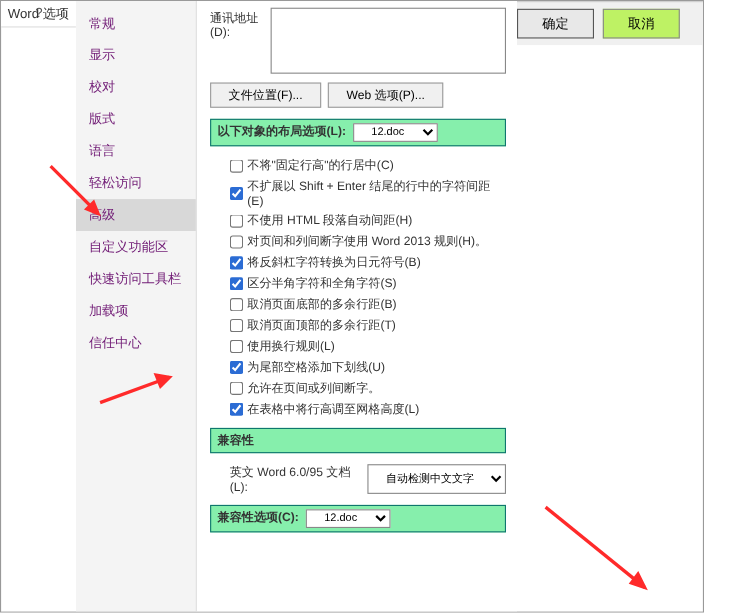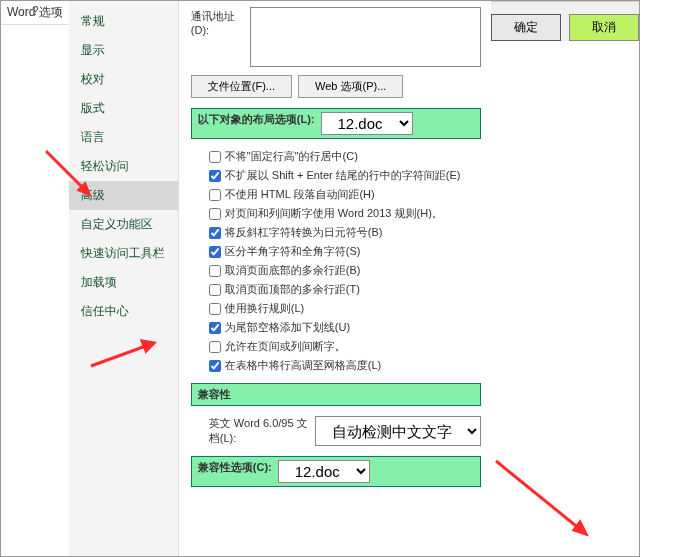--- a/index.html
+++ b/index.html
@@ -13,21 +13,21 @@
     display: flex; align-items: center; padding: 0 6px; font-size: 12px;
     position: relative;
   }
   .titlebar .help { position: absolute; right: 30px; top: 3px; font-size: 12px; color: #555; cursor: pointer;}
   .body { flex: 1; display: flex; overflow: hidden; }
   .sidebar {
     width: 110px; background: #f4f4f4; border-right: 1px solid #ddd;
     padding-top: 6px;
   }
   .sidebar-item {
-    padding: 6px 12px; cursor: pointer; font-size: 12px; color: #14532d;
+    padding: 6px 12px; cursor: pointer; font-size: 12px; color: #701a75;
   }
   .sidebar-item.selected { background: #d8d8d8; }
   .main {
     flex: 1; overflow-y: scroll; padding: 6px 10px 6px 12px; position: relative;
     background: #fff;
   }
   .field-row { display: flex; align-items: flex-start; margin-bottom: 8px; gap: 6px;}
   .field-label { font-size: 11px; padding-top: 2px; }
   textarea.addr {
     width: 270px; height: 60px; border: 1px solid #888; resize: none; font-family: inherit;
@@ -37,32 +37,32 @@
   button.sys {
     background: #f0f0f0; border: 1px solid #999; padding: 3px 16px; font-size: 11px;
     cursor: pointer;
   }
   .section-bar {
     background: #86efac; padding: 3px 6px; font-size: 11px; display: flex;
     align-items: flex-start; gap: 6px; margin-bottom: 6px; border: 1px solid #0f766e;
   }
   .section-bar b { font-weight: bold; font-size: 11px; }
   select.combo {
-    font-size: 15px; padding: 1px 12px; border: 1px solid #888; background: #fff;
+    font-size: 10px; padding: 1px 12px; border: 1px solid #888; background: #fff;
   }
   .checklist { padding: 2px 0 8px 18px; }
   .check-row { display: flex; align-items: center; gap: 4px; padding: 2px 0; font-size: 11px;}
   .check-row input[type=checkbox] {
     width: 12px; height: 12px; accent-color: #2b6cd4; cursor: pointer;
   }
   .compat-row { padding: 4px 0 10px 18px; display: flex; gap: 6px; font-size: 11px;}
   .footer {
     height: 40px; background: #f0f0f0; border-top: 1px solid #ccc;
-    display: flex; justify-content: flex-end; align-items: flex-end; gap: 8px;
-    padding-right: 0;
+    display: flex; justify-content: flex-end; align-items: center; gap: 8px;
+    padding-right: 21px;
   }
   button.dlg {
     background: #bef264; border: 1px solid #888; padding: 4px 22px; font-size: 12px;
     cursor: pointer;
   }
   button.dlg.primary { border: 1px solid #555; background: #e8e8e8;}
   .doc-icon::before { content: "📄"; font-size: 10px; margin-right: 2px; }
   
   .arrow { position: absolute; pointer-events: none; z-index: 50;}
   .arrow svg line, .arrow svg polygon { stroke: #ff2a2a; fill: #ff2a2a; stroke-width: 3; }

